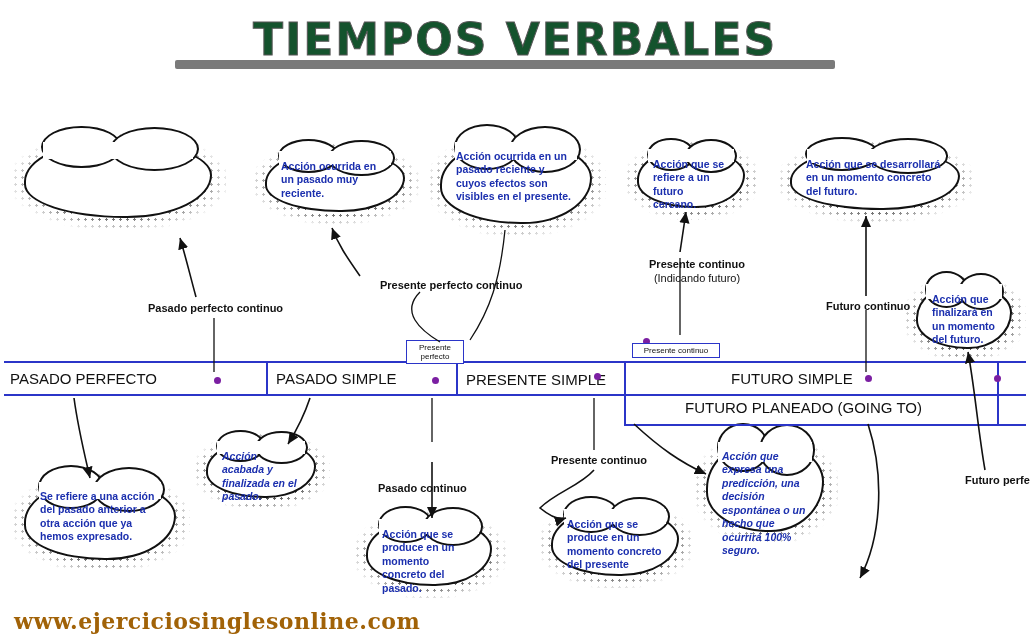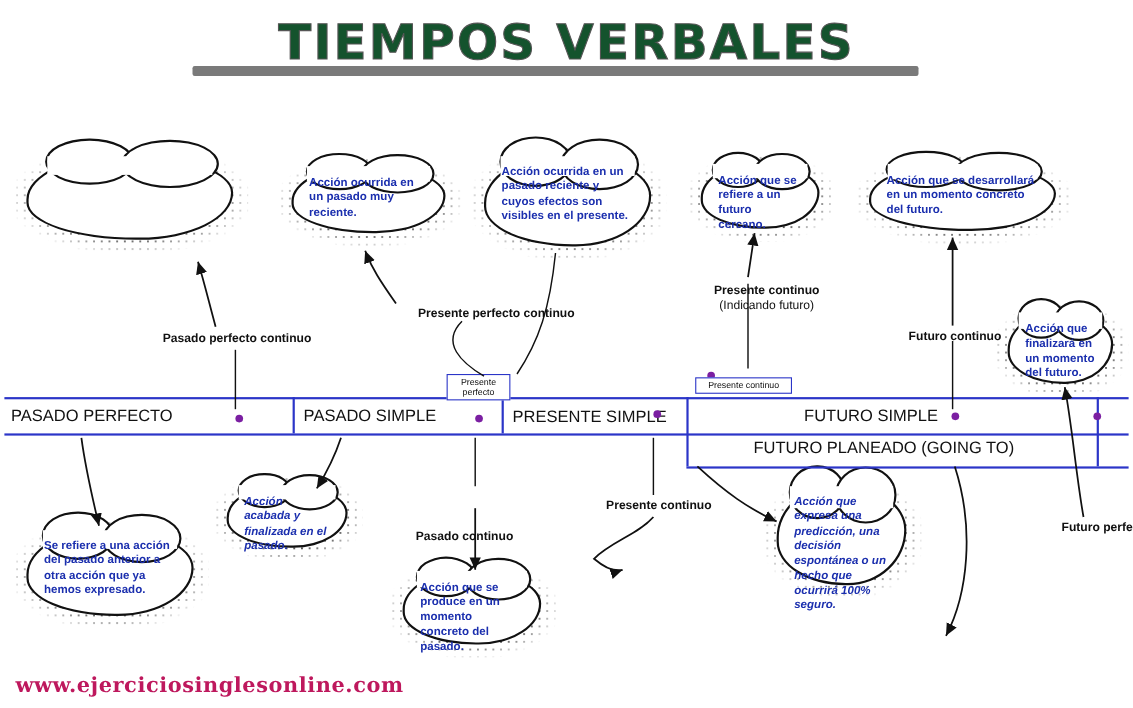--- a/index.html
+++ b/index.html
@@ -133,22 +133,22 @@
     position:absolute;left:0;top:0;width:1030px;height:644px;
     pointer-events:none;
   }
 
   
   .footer{
     position:absolute;
     left:14px;bottom:10px;
     font-family:"DejaVu Serif", serif;
     font-weight:bold;
-    font-size:19px;
-    color:#be185d;
+    font-size:22px;
+    color:#a16207;
     letter-spacing:0.5px;
   }
 </style>
 </head>
 <body>
 
 <div id="stage">
 
   <div class="title">TIEMPOS VERBALES</div>
   <div class="title-rule"></div>
@@ -208,20 +208,26 @@
     <div class="txt">Acción acabada y finalizada en el pasado.</div>
   </div>
 
   <div class="cloud" style="left:366px;top:518px;width:126px;height:68px;">
     <div class="dots"></div>
     <div class="body"></div>
     <div class="mask"></div>
     <div class="txt">Acción que se produce en un momento concreto del pasado.</div>
   </div>
 
+  <div class="cloud" style="left:551px;top:508px;width:128px;height:68px;">
+    <div class="dots"></div>
+    <div class="body"></div>
+    <div class="mask"></div>
+    <div class="txt">Acción que se produce en un momento concreto del presente</div>
+  </div>
 
   <div class="cloud" style="left:706px;top:440px;width:118px;height:92px;font-style:italic;">
     <div class="dots"></div>
     <div class="body"></div>
     <div class="mask"></div>
     <div class="txt">Acción que expresa una predicción, una decisión espontánea o un hecho que ocurrirá 100% seguro.</div>
   </div>
 
 
   <div class="tl-line" style="left:4px;top:361px;width:1022px;"></div>

